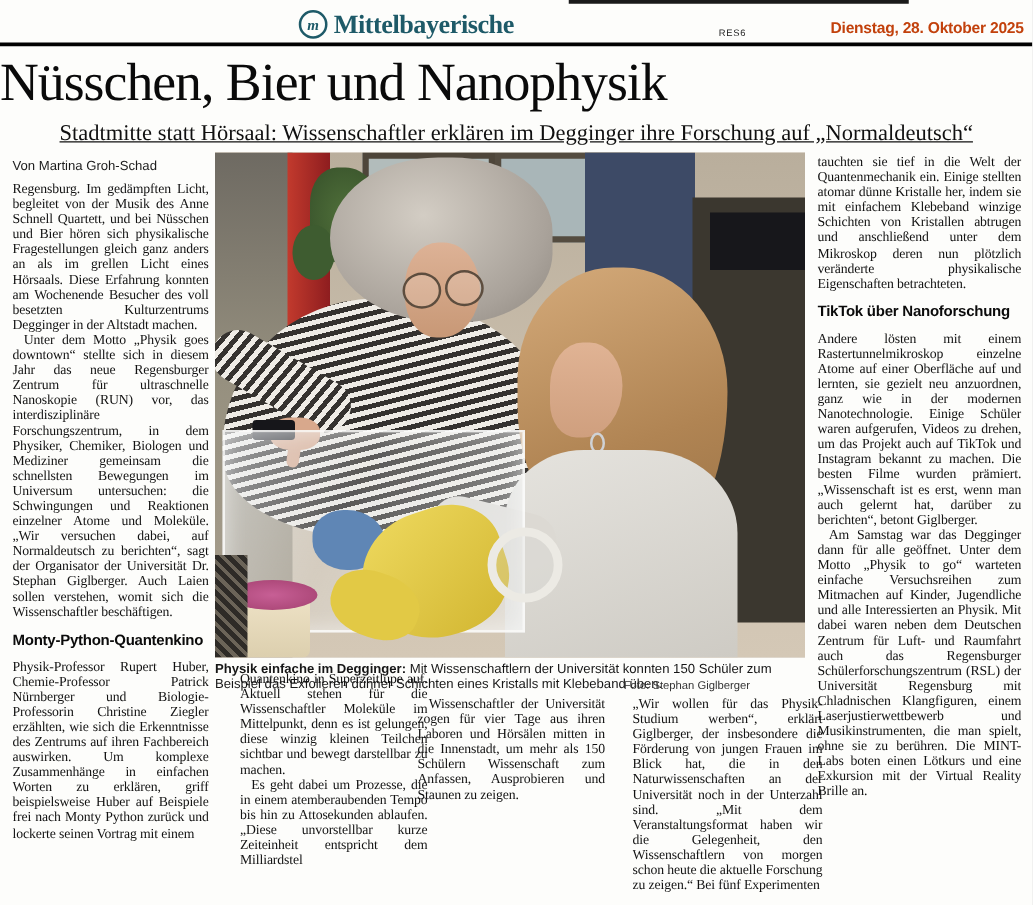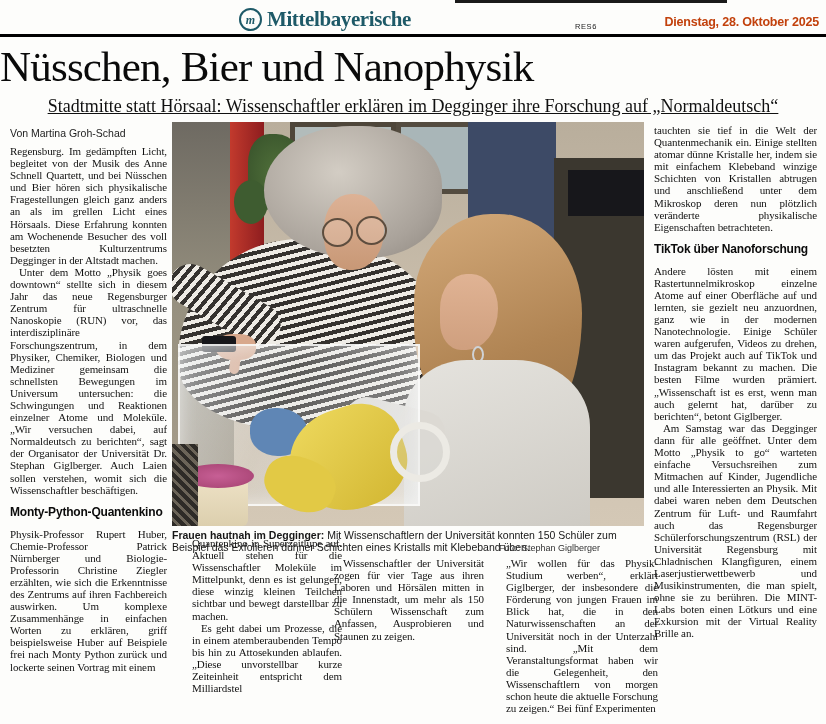--- a/index.html
+++ b/index.html
@@ -156,21 +156,21 @@
     <div class="bx-blue"></div>
     <div class="bx-glove1"></div>
     <div class="bx-glove2"></div>
     <div class="bx-port"></div>
     <div class="ph-cup"></div>
     <div class="ph-cuplid"></div>
     <div class="ph-mesh"></div>
   </div>
 
   <div class="caption">
-    <b>Frauen hautnah im Degginger:</b>
+    <b>Physik einfache im Degginger:</b>
     <span>Mit Wissenschaftlern der Universität konnten 150 Schüler zum Beispiel das Exfolieren dünner Schichten eines Kristalls mit Klebeband üben.</span>
     <span class="credit">Foto: Stephan Giglberger</span>
   </div>
 
   <div class="col-m1 bodytext">
     <p>Quantenkino in Superzeitlupe auf. Aktuell stehen für die Wissenschaftler Moleküle im Mittelpunkt, denn es ist gelungen, diese winzig kleinen Teilchen sichtbar und bewegt darstellbar zu machen.</p>
     <p class="ind">Es geht dabei um Prozesse, die in einem atemberaubenden Tempo bis hin zu Attosekunden ablaufen. „Diese unvorstellbar kurze Zeiteinheit entspricht dem Milliardstel</p>
   </div>
   <div class="col-m2 bodytext">
     <p class="ind">Wissenschaftler der Universität zogen für vier Tage aus ihren Laboren und Hörsälen mitten in die Innenstadt, um mehr als 150 Schülern Wissenschaft zum Anfassen, Ausprobieren und Staunen zu zeigen.</p>

